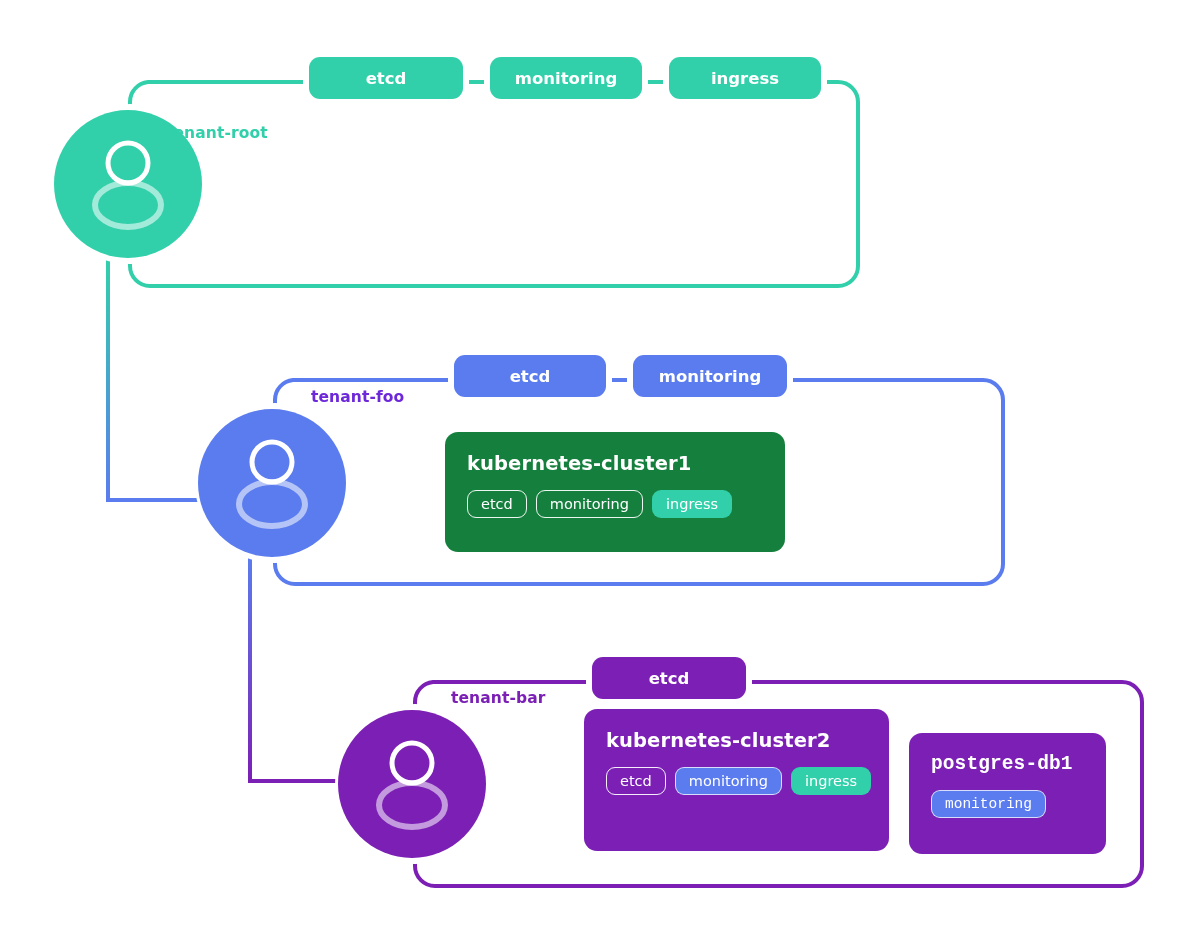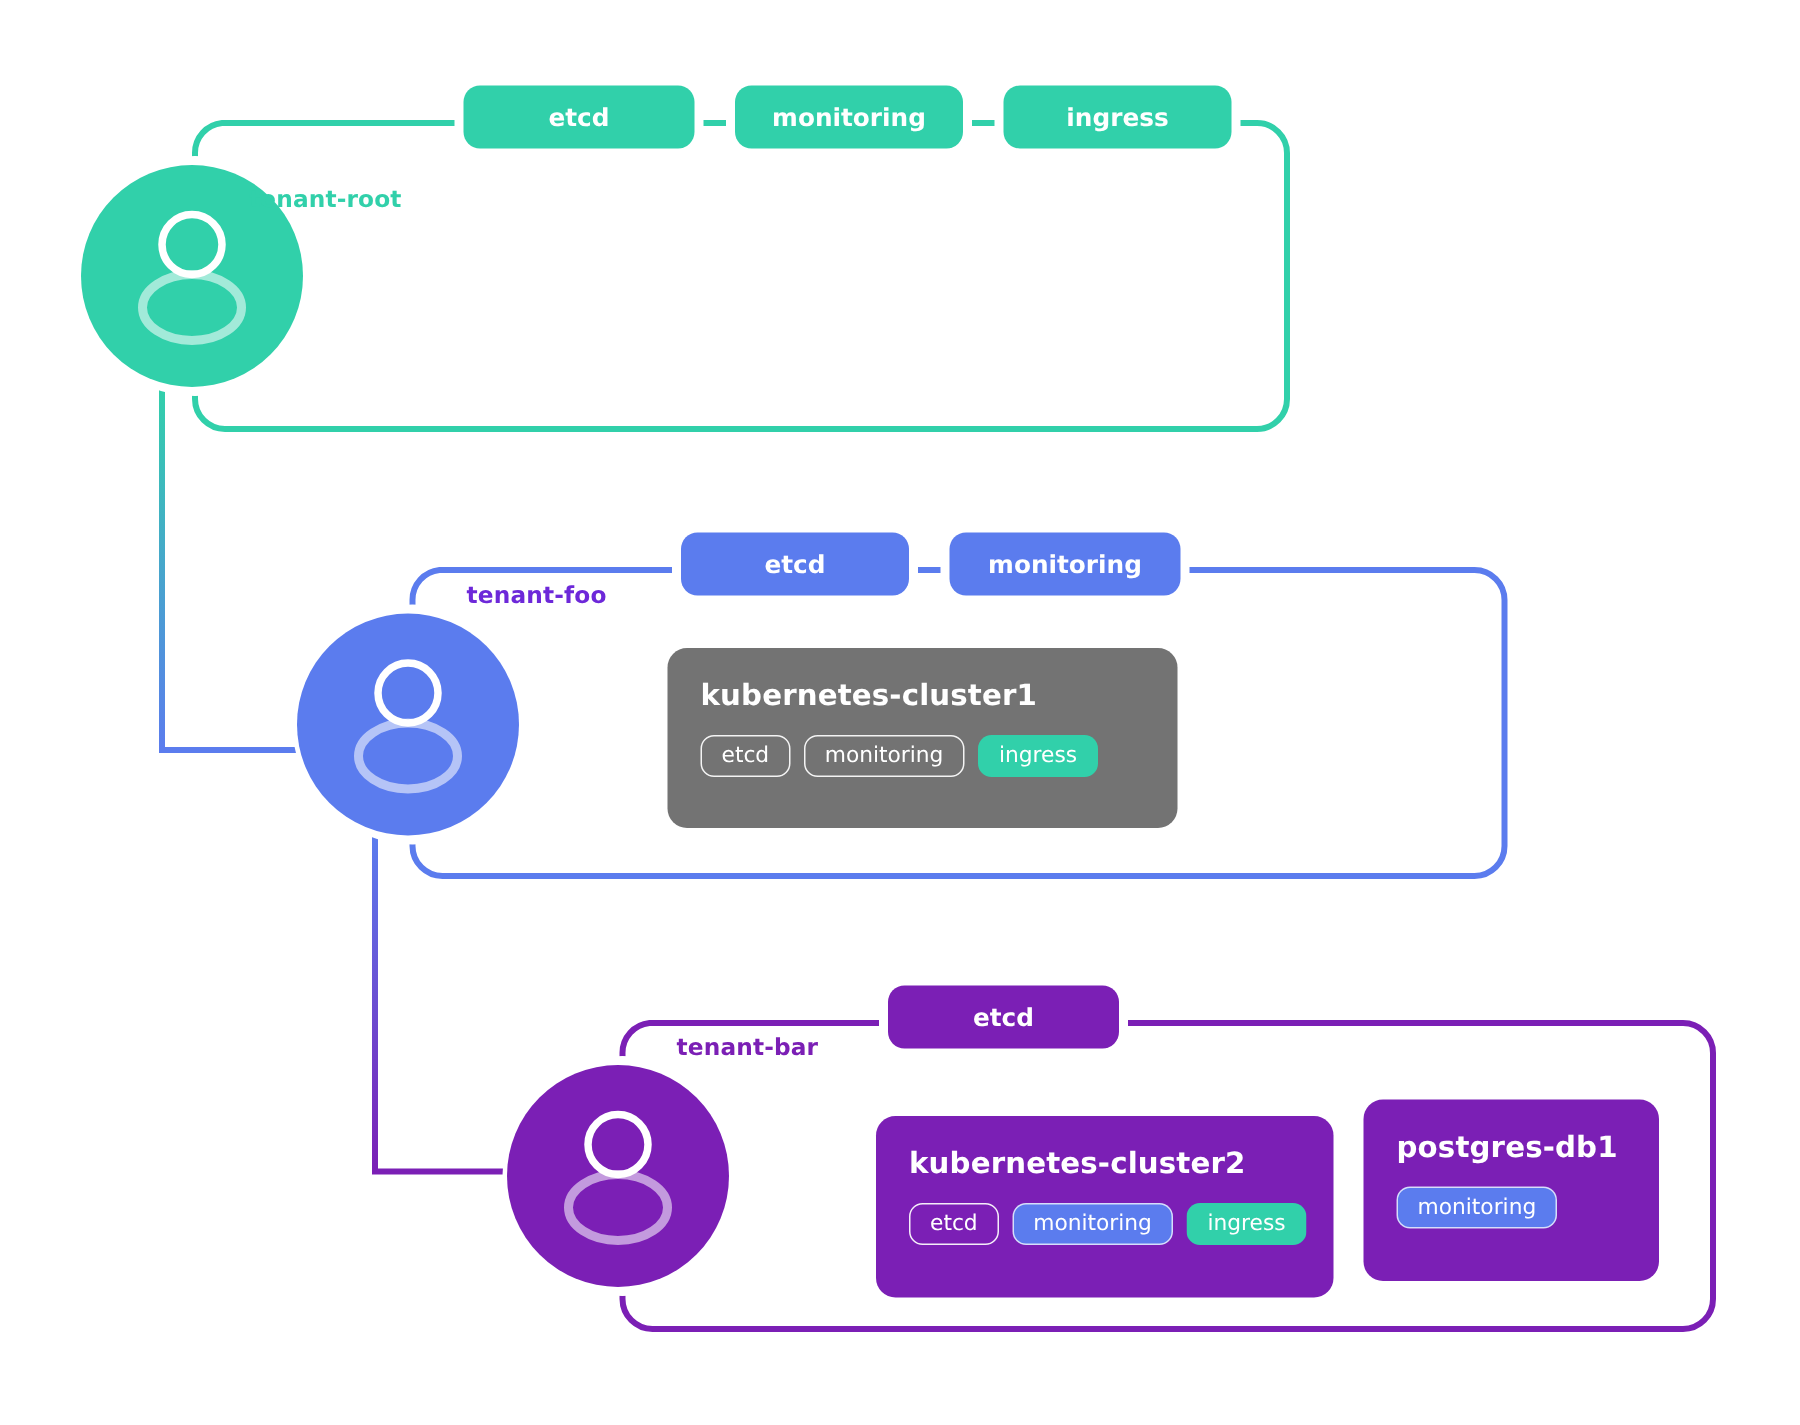--- a/index.html
+++ b/index.html
@@ -202,43 +202,43 @@
 
     <div class="top-badge" style="left:309px; top:57px; width:154px; background:#31d0aa;">etcd</div>
     <div class="top-badge" style="left:490px; top:57px; width:152px; background:#31d0aa;">monitoring</div>
     <div class="top-badge" style="left:669px; top:57px; width:152px; background:#31d0aa;">ingress</div>
 
     <div class="tenant-label" style="left:311px; top:388px; color:#6d28d9;">tenant-foo</div>
 
     <div class="top-badge" style="left:454px; top:355px; width:152px; background:#5b7cee;">etcd</div>
     <div class="top-badge" style="left:633px; top:355px; width:154px; background:#5b7cee;">monitoring</div>
 
-    <div class="res-card" style="left:445px; top:432px; width:340px; height:120px; background:#737373;">
+    <div class="res-card" style="left:445px; top:432px; width:340px; height:120px; background:#15803d;">
       <div class="res-title">kubernetes-cluster1</div>
       <div class="chip-row">
         <span class="chip outline">etcd</span>
         <span class="chip outline">monitoring</span>
         <span class="chip solid" style="background:#31d0aa;">ingress</span>
       </div>
     </div>
 
     <div class="tenant-label" style="left:451px; top:689px; color:#7b1fb5;">tenant-bar</div>
 
     <div class="top-badge" style="left:592px; top:657px; width:154px; background:#7b1fb5;">etcd</div>
 
-    <div class="res-card" style="left:584px; top:744px; width:305px; height:121px; background:#7b1fb5;">
+    <div class="res-card" style="left:584px; top:709px; width:305px; height:142px; background:#7b1fb5;">
       <div class="res-title">kubernetes-cluster2</div>
       <div class="chip-row">
         <span class="chip outline">etcd</span>
         <span class="chip solid-bordered" style="background:#5b7cee;">monitoring</span>
         <span class="chip solid" style="background:#31d0aa;">ingress</span>
       </div>
     </div>
 
-    <div class="res-card" style="left:909px; top:733px; width:197px; height:121px; background:#7b1fb5;">
+    <div class="res-card" style="left:909px; top:733px; width:197px; height:121px; background:#7b1fb5;font-family:Liberation Mono, monospace;">
       <div class="res-title">postgres-db1</div>
       <div class="chip-row">
         <span class="chip solid-bordered" style="background:#5b7cee;">monitoring</span>
       </div>
     </div>
 
   </div>
 </div>
 
 </body></html>

